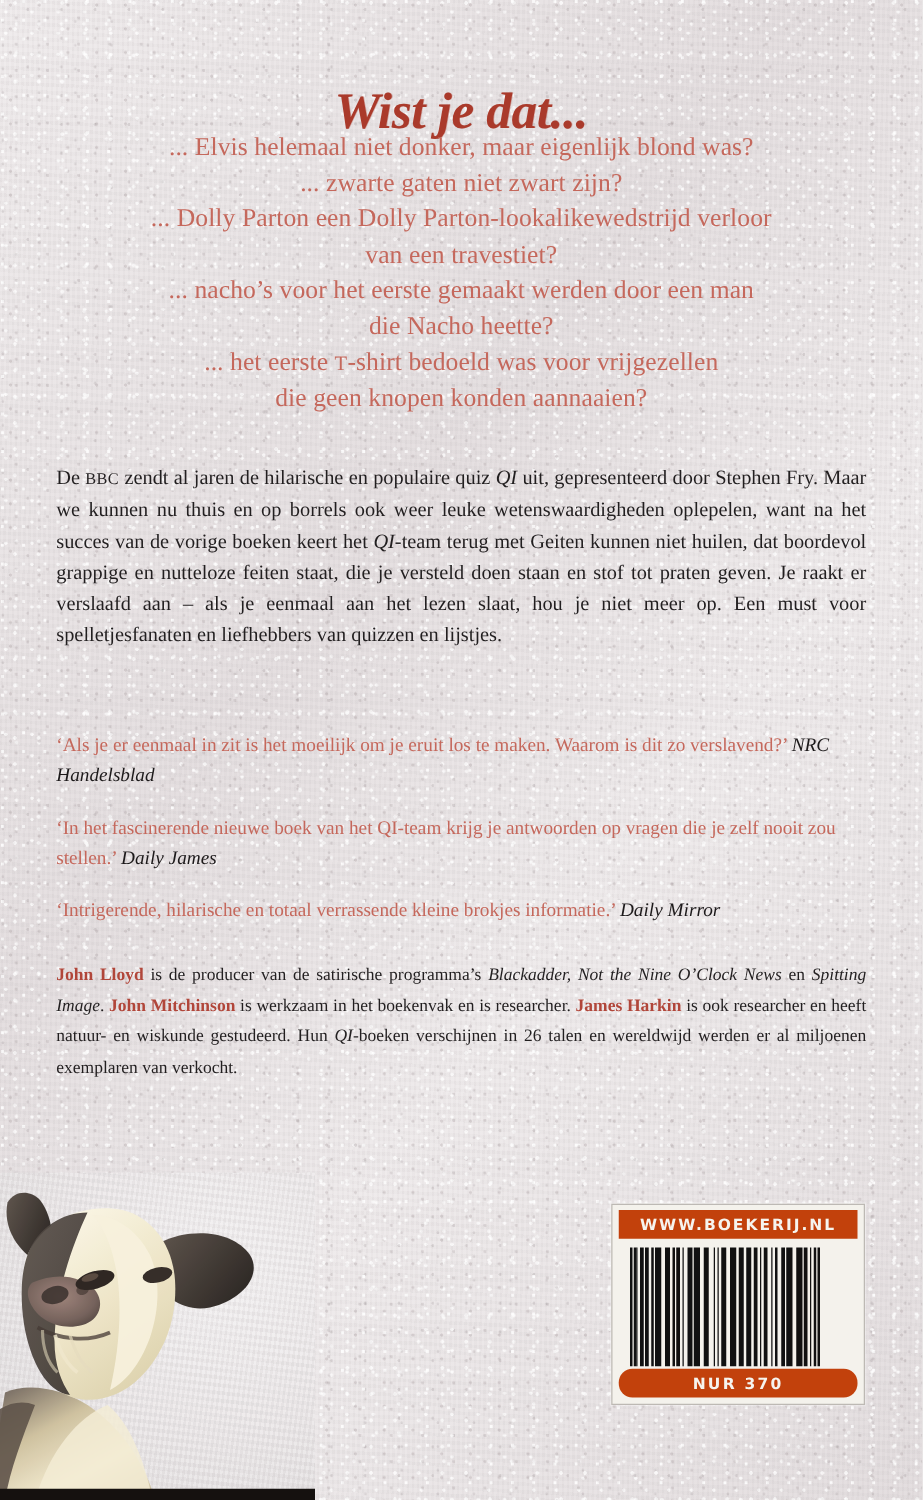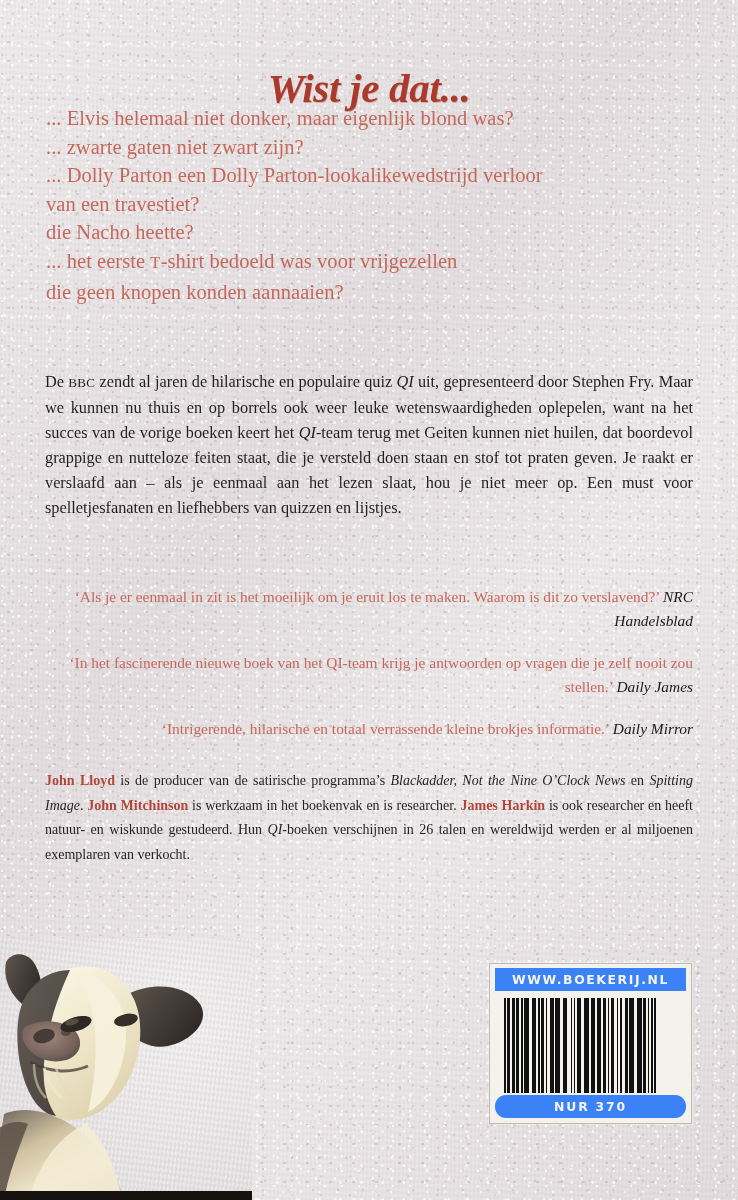--- a/index.html
+++ b/index.html
@@ -65,20 +65,21 @@
     font-size: 41px;
     letter-spacing: -0.3px;
     color: #aa3a2b;
     text-shadow: 0.5px 0.5px 0 rgba(170,58,43,0.35);
   }
 
   
   .questions {
     position: absolute;
     top: 104px; left: 46px; right: 46px;
+    text-align: center;
     color: #c5685c;
     font-size: 20.5px;
     line-height: 28.6px;
     letter-spacing: 0.05px;
   }
   .questions .q-line { display: block; white-space: nowrap; }
   .questions .smallcap {
     font-size: 0.80em;
     letter-spacing: 0.3px;
   }
@@ -100,21 +101,21 @@
   .blurb .sc { font-size: 0.80em; letter-spacing: 0.35px; }
   .blurb .it { font-style: italic; }
 
   
   .quotes {
     top: 585px;
     font-size: 15.4px;
     line-height: 23.6px;
     color: #c5685c;
   }
-  .quote { margin-bottom: 19px; text-align: right; }
+  .quote { margin-bottom: 19px; text-align: left; }
   .quote:last-child { margin-bottom: 0; }
   .quote .src {
     color: #1d1a1b;
     font-style: italic;
     font-weight: normal;
   }
 
   
   .bio {
     top: 769px;
@@ -164,21 +165,21 @@
     position: absolute;
     left: 489px;
     top: 963px;
     width: 201px;
     background: #f4f2ec;
     border: 1px solid #bdb9b4;
     box-shadow: 0 0 0 1px rgba(255,255,255,0.35);
     z-index: 5;
   }
   .bc-header, .bc-footer {
-    background: #3b82f6;
+    background: #c2410c;
     color: #f6f4ee;
     font-family: "DejaVu Sans", "Liberation Sans", sans-serif;
     font-weight: bold;
     text-align: center;
     letter-spacing: 1.6px;
   }
   .bc-header {
     font-size: 12.4px;
     padding: 4px 0 4px;
     margin: 4px 5px 0;
@@ -216,20 +217,21 @@
 
   <div class="title-wrap layer">
     <span class="title">Wist je dat...</span>
   </div>
 
   <div class="questions layer">
     <span class="q-line">... Elvis helemaal niet donker, maar eigenlijk blond was?</span>
     <span class="q-line">... zwarte gaten niet zwart zijn?</span>
     <span class="q-line">... Dolly Parton een Dolly Parton-lookalikewedstrijd verloor</span>
     <span class="q-line">van een travestiet?</span>
+    <span class="q-line">... nacho’s voor het eerste gemaakt werden door een man</span>
     <span class="q-line">die Nacho heette?</span>
     <span class="q-line">... het eerste <span class="smallcap">T</span>-shirt bedoeld was voor vrijgezellen</span>
     <span class="q-line">die geen knopen konden aannaaien?</span>
   </div>
 
   <div class="col blurb layer"><span>De </span><span class="sc">BBC</span><span> zendt al jaren de hilarische en populaire quiz </span><span class="it">QI</span><span> uit, gepresenteerd door Stephen Fry. Maar we kunnen nu thuis en op borrels ook weer leuke wetenswaardigheden oplepelen, want na het succes van de vorige boeken keert het </span><span class="it">QI</span><span>-team terug met Geiten kunnen niet huilen, dat boordevol grappige en nutteloze feiten staat, die je versteld doen staan en stof tot praten geven. Je raakt er verslaafd aan – als je eenmaal aan het lezen slaat, hou je niet meer op. Een must voor spelletjesfanaten en liefhebbers van quizzen en lijstjes.</span></div>
 
   <div class="col quotes layer">
     <div class="quote"><span>‘Als je er eenmaal in zit is het moeilijk om je eruit los te maken. Waarom is dit zo verslavend?’ </span><span class="src">NRC Handelsblad</span></div>
     <div class="quote"><span>‘In het fascinerende nieuwe boek van het QI-team krijg je antwoorden op vragen die je zelf nooit zou stellen.’ </span><span class="src">Daily James</span></div>

